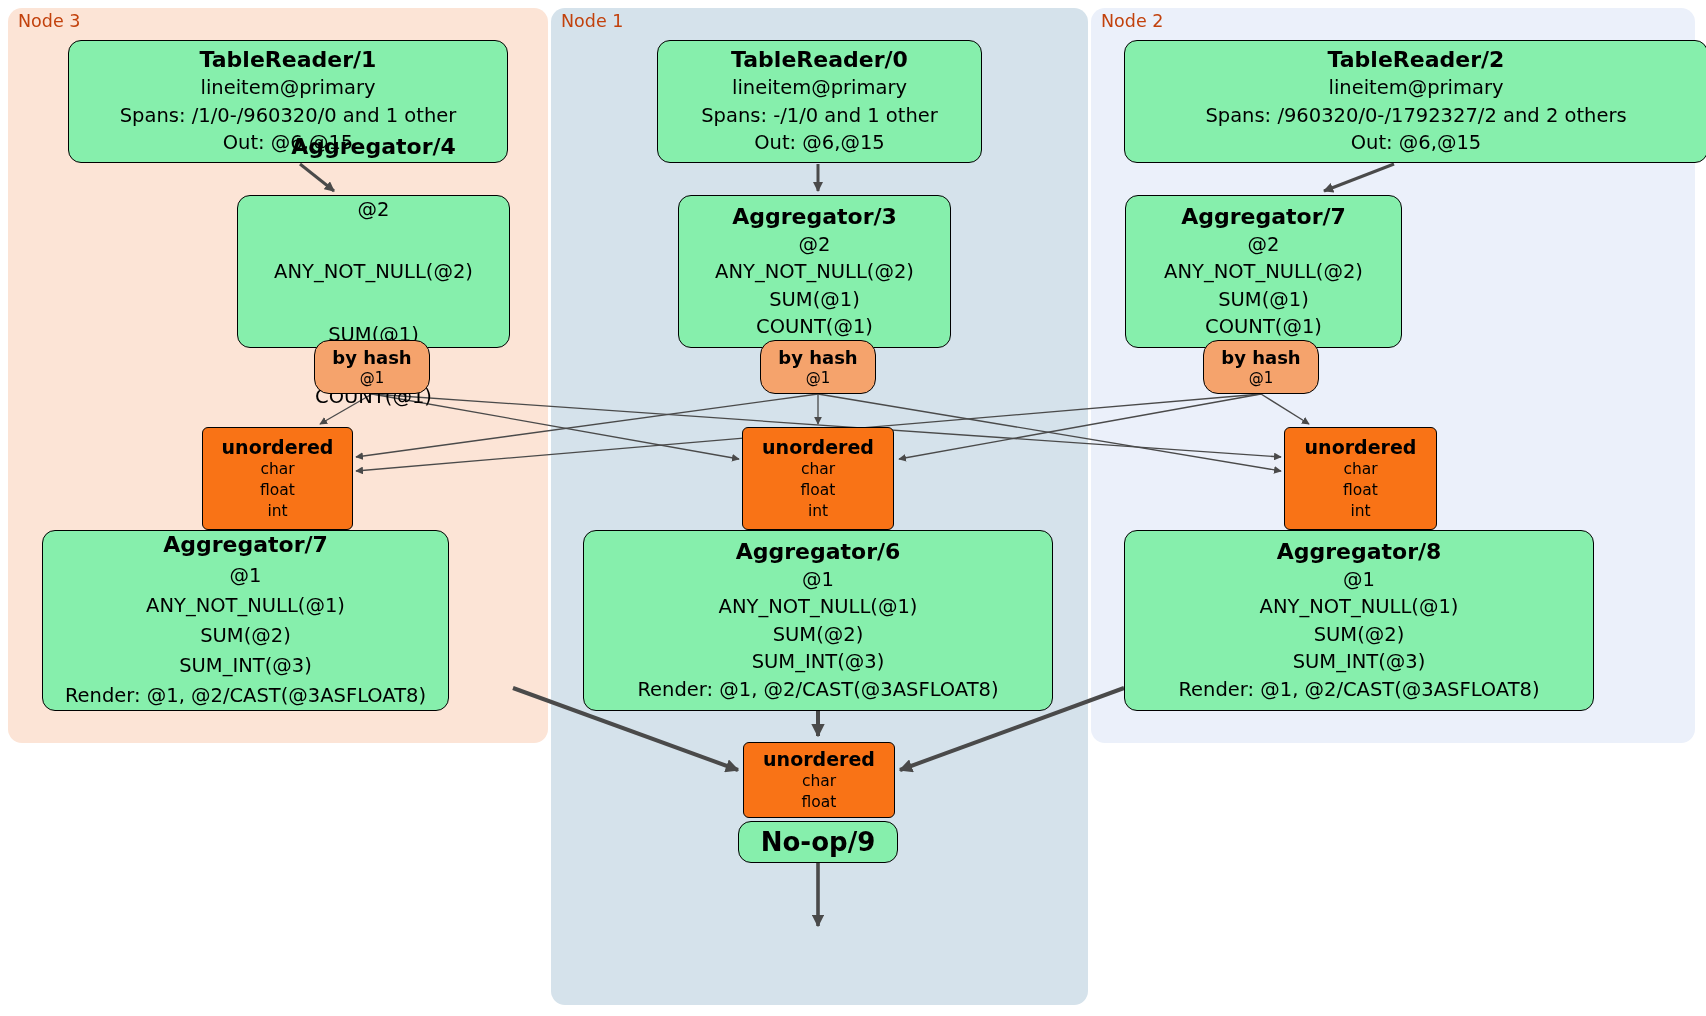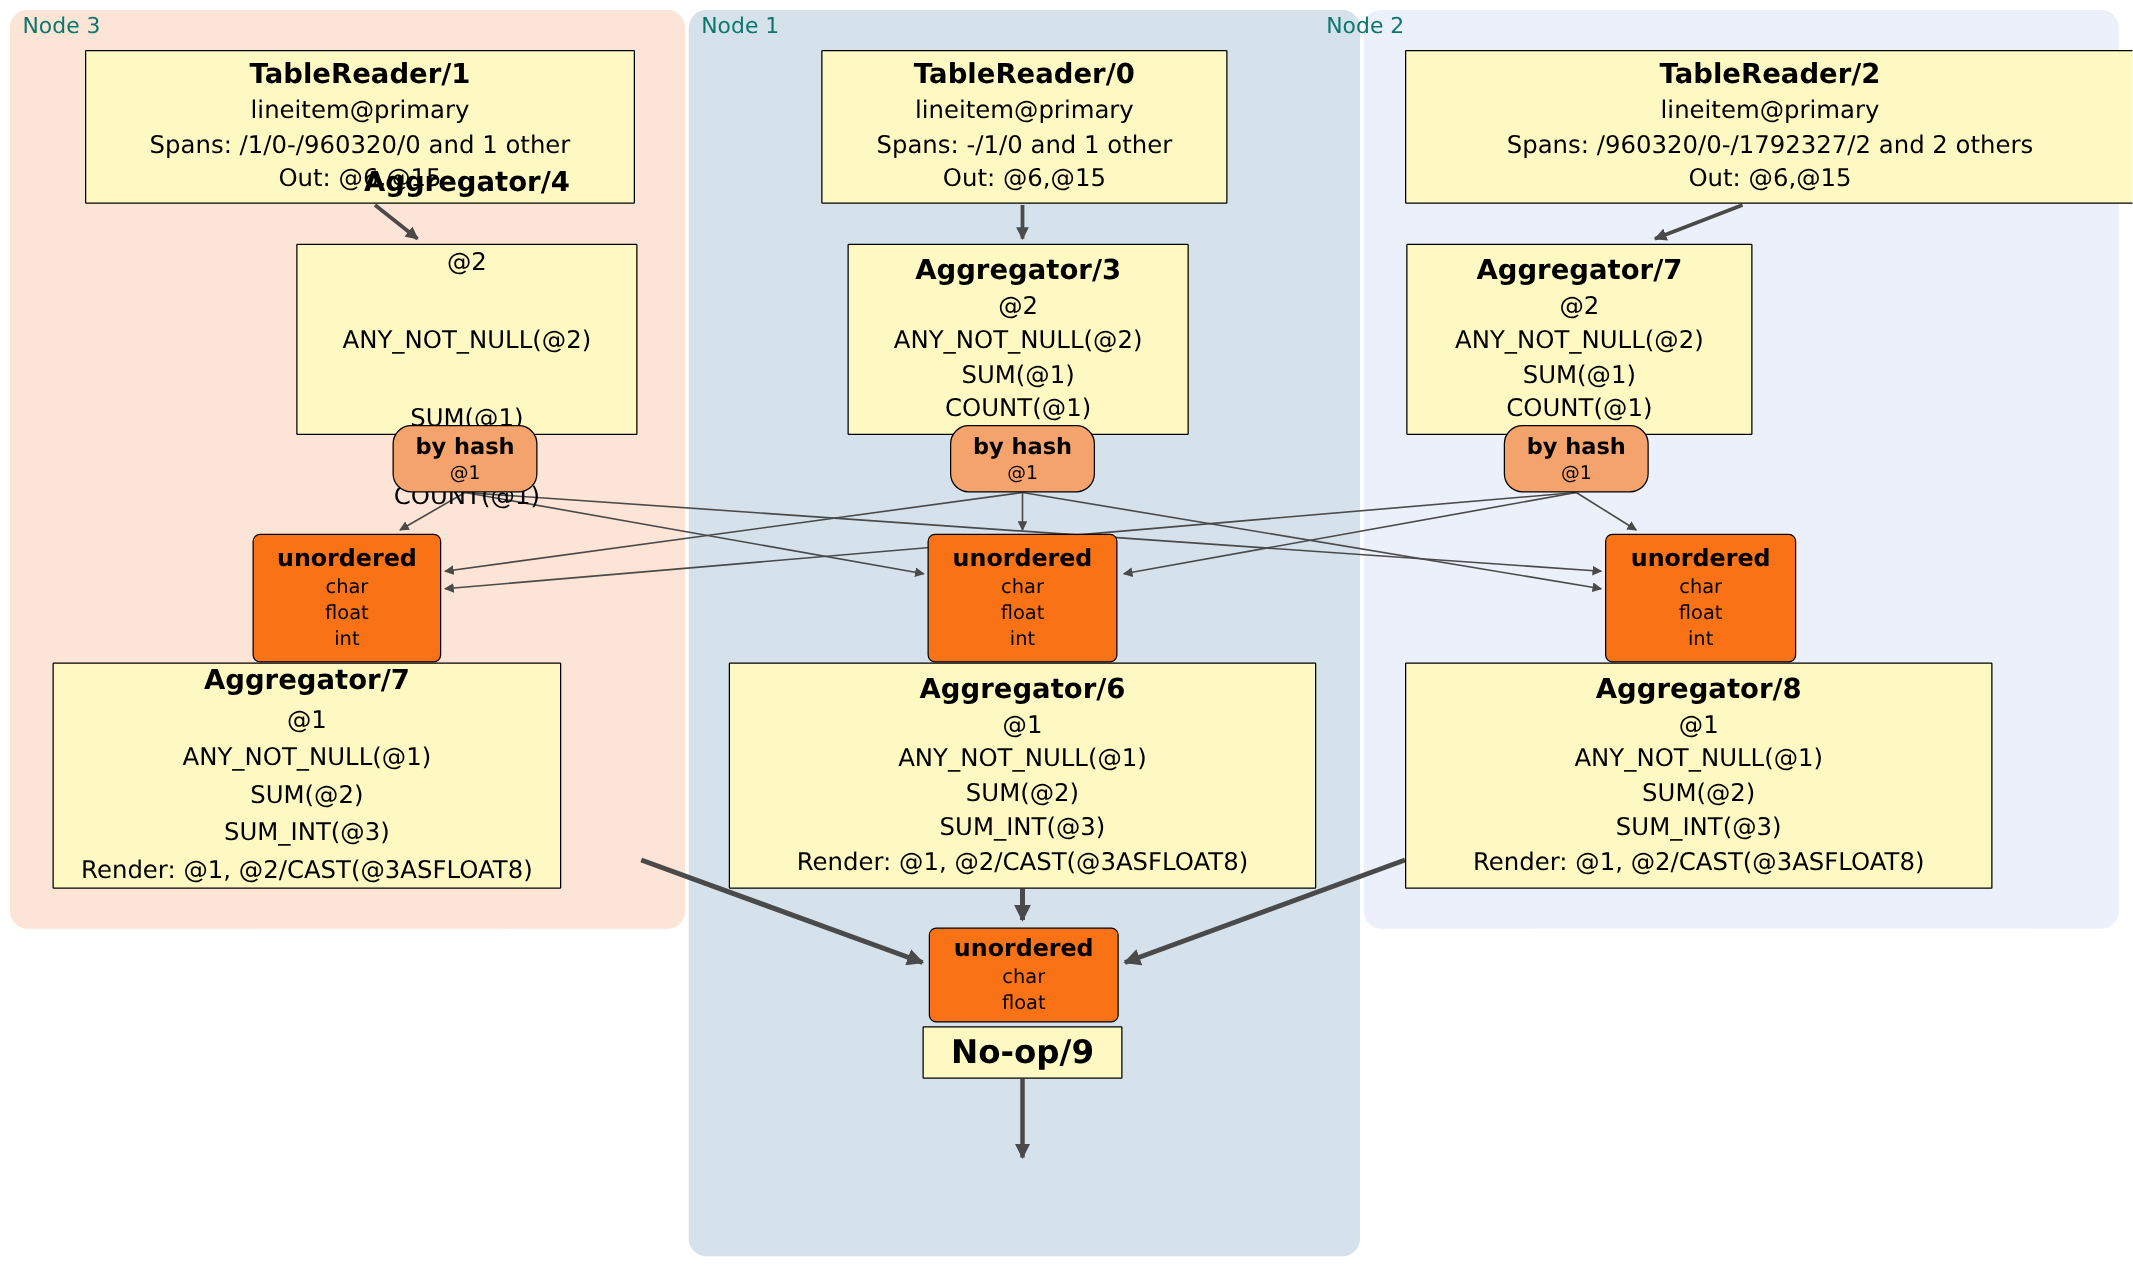--- a/index.html
+++ b/index.html
@@ -1,41 +1,41 @@
 <!DOCTYPE html>
 <html><head>
 <meta charset="utf-8">
 <style>
   html,body{margin:0;padding:0;background:#ffffff;width:1706px;height:1016px;overflow:hidden;}
   #canvas{position:relative;width:1706px;height:1016px;font-family:"DejaVu Sans","Liberation Sans",sans-serif;color:#000;}
   .region{position:absolute;border-radius:14px;z-index:0;}
-  .region-label{position:absolute;font-size:17.5px;color:#0f766e;z-index:4;}
+  .region-label{position:absolute;font-size:17.5px;color:#c2410c;z-index:4;}
   #edges{position:absolute;left:0;top:0;z-index:1;}
-  .box{position:absolute;background:#fef9c3;border:1.7px solid #000;border-radius:1px;
+  .box{position:absolute;background:#86efac;border:1.7px solid #000;border-radius:13px;
        display:flex;flex-direction:column;justify-content:center;align-items:center;
        text-align:center;font-size:19.5px;line-height:27.5px;z-index:2;box-sizing:border-box;}
   .box .title{font-weight:bold;font-size:22px;line-height:28px;}
   .router{background:#F5A36C;border-radius:15px;z-index:3;font-size:15px;line-height:19px;}
   .router .title{font-size:18px;line-height:22px;}
   .sync{background:#f97316;border-radius:6px;z-index:3;font-size:15.5px;line-height:21px;}
   .sync .title{font-size:19px;line-height:24px;}
   .mini .title{font-size:26px;line-height:30px;}
 </style>
 </head>
 <body>
 
 <div id="canvas">
 
   <div class="region" style="left:8px;top:8px;width:540px;height:735px;background:#FCE4D6;"></div>
   <div class="region" style="left:551px;top:8px;width:537px;height:997px;background:#D5E2EB;"></div>
   <div class="region" style="left:1091px;top:8px;width:604px;height:735px;background:#EBF0FA;"></div>
 
   <div class="region-label" style="left:18px;top:11px;">Node 3</div>
   <div class="region-label" style="left:561px;top:11px;">Node 1</div>
-  <div class="region-label" style="left:1061px;top:11px;">Node 2</div>
+  <div class="region-label" style="left:1101px;top:11px;">Node 2</div>
 
   <svg id="edges" width="1706" height="1016" viewBox="0 0 1706 1016">
     <defs>
       <marker id="ah-s" viewBox="0 0 10 10" refX="9" refY="5" markerWidth="6" markerHeight="6" orient="auto-start-reverse">
         <path d="M0,0 L10,5 L0,10 z" fill="#4a4a4a"></path>
       </marker>
       <marker id="ah-b" viewBox="0 0 10 10" refX="9" refY="5" markerWidth="3.4" markerHeight="3.4" orient="auto-start-reverse">
         <path d="M0,0 L10,5 L0,10 z" fill="#4a4a4a"></path>
       </marker>
     </defs>

